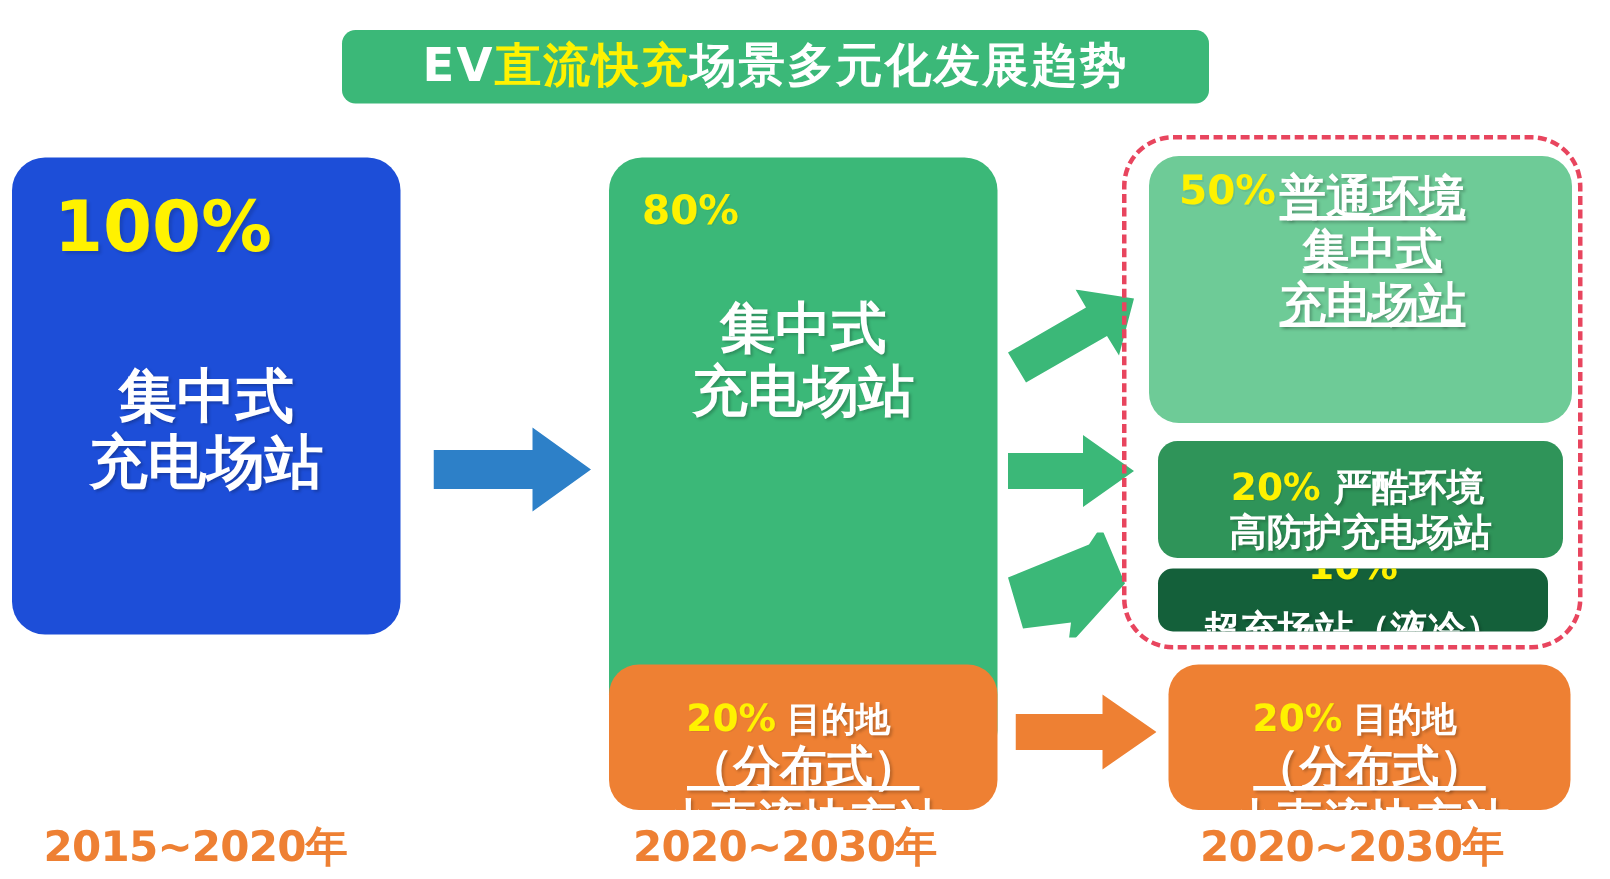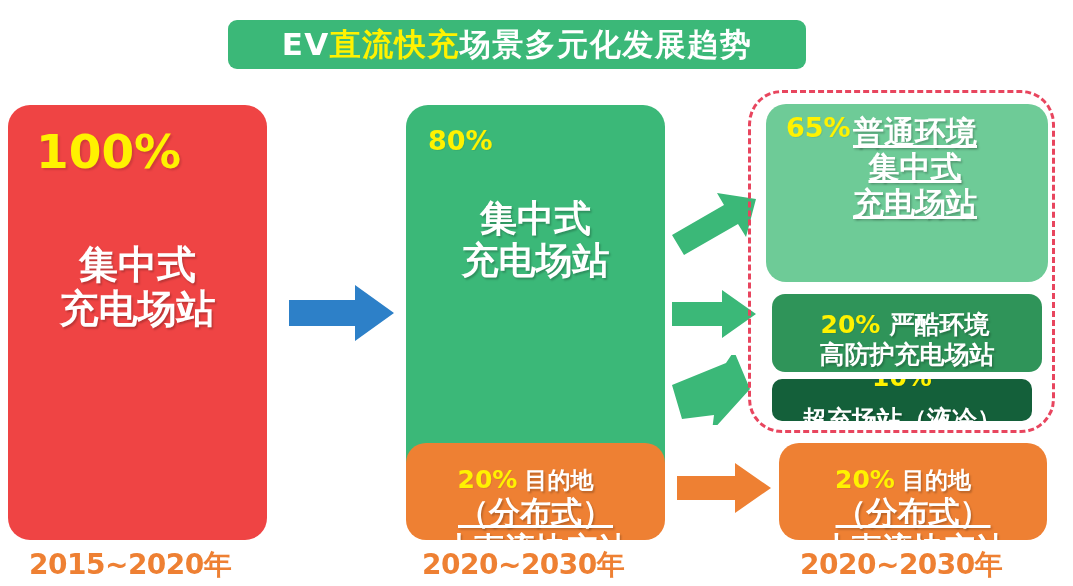--- a/index.html
+++ b/index.html
@@ -60,22 +60,22 @@
     line-height: 1.14;
     text-shadow: 1.5px 1.5px 2px rgba(0,0,0,0.22);
     text-align: center;
     white-space: pre-line;
     margin-top: 14px;
   }
 
   
   #box-100 {
     left: 8px; top: 105px;
-    width: 259px; height: 435px;
-    background: #ef4444;
+    width: 259px; height: 318px;
+    background: #1d4ed8;
     align-items: flex-start;
     justify-content: flex-start;
   }
   #box-100 .pct {
     font-size: 47px;
     margin: 23px 0 0 28px;
     text-shadow: 2px 2px 2px rgba(0,0,0,0.13);
   }
   #box-100 .body-text {
     font-size: 39px;
@@ -276,21 +276,21 @@
 
   <div class="arrow" id="arrow-orange">
     <svg width="94" height="52" viewBox="0 0 94 52">
       <polygon points="0,14 58,14 58,1 94,26 58,51 58,38 0,38" fill="#ee8033"></polygon>
     </svg>
   </div>
 
   <div id="dashed-group"></div>
 
   <div class="box" id="box-50">
-    <div class="pct">65%</div>
+    <div class="pct">50%</div>
     <div class="body-text">普通环境
 集中式
 充电场站</div>
   </div>
 
   <div class="box" id="box-20g">
     <div class="row">
       <span class="pct">20%</span>
       <span class="body-text">严酷环境</span>
     </div>

